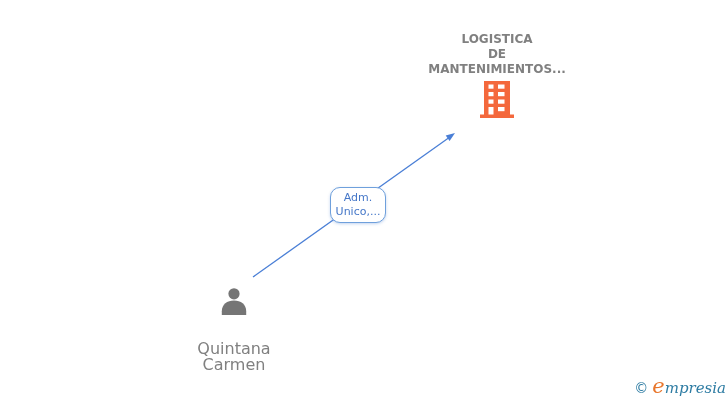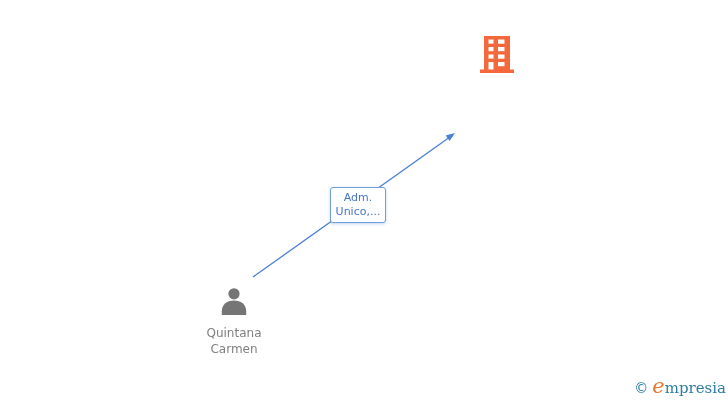--- a/index.html
+++ b/index.html
@@ -34,21 +34,21 @@
   
   .edge-label-box {
     position: absolute;
     left: 330px;
     top: 187px;
     width: 56px;
     height: 36px;
     box-sizing: border-box;
     background: #ffffff;
     border: 1px solid var(--edge-box-border, #6FA0DC);
-    border-radius: 3px;
+    border-radius: 10px;
     box-shadow: 0 1px 3px rgba(120,160,220,0.45);
     z-index: 2;
     display: flex;
     flex-direction: column;
     align-items: center;
     justify-content: center;
     cursor: pointer;
   }
   .edge-label-box span {
     display: block;
@@ -92,22 +92,22 @@
     text-align: center;
     cursor: pointer;
   }
   .person-icon {
     display: inline-block;
     width: 28px;
     height: 28px;
   }
   .person-icon .silhouette { fill: var(--person-icon-gray, #757575); }
   .person-name {
-    margin-top: 6px;
-    font-size: 12px;
+    margin-top: 22px;
+    font-size: 16px;
     line-height: 16px;
     color: var(--node-label-gray, #808080);
   }
   .person-name span { display: block; }
   
   .brand {
     position: absolute;
     right: 2px;
     bottom: 3px;
     z-index: 3;
@@ -124,39 +124,45 @@
   .brand .brand-initial {
     color: var(--brand-orange, #E8762C);
     font-family: "DejaVu Serif", "Liberation Serif", serif;
     font-style: italic;
     font-size: 21px;
     line-height: 20px;
   }
   .brand .brand-rest {
     color: var(--brand-teal, #2E7CA3);
     font-family: "DejaVu Serif", "Liberation Serif", serif;
+    font-style: italic;
     font-size: 15px;
   }
 </style>
 </head>
 <body>
 
 <div class="canvas">
 
   <svg class="edge-layer" width="728" height="400" viewBox="0 0 728 400" xmlns="http://www.w3.org/2000/svg">
     <line class="edge-line" x1="253" y1="277" x2="448.5" y2="138"></line>
     <polygon class="edge-arrowhead" points="455,133 449.6,141.0 445.7,135.5"></polygon>
   </svg>
 
   <div class="edge-label-box">
     <span>Adm.</span>
     <span>Unico,...</span>
   </div>
 
   <div class="company-node">
+    <div class="company-name">
+      <span>LOGISTICA</span>
+      <span>DE</span>
+      <span>MANTENIMIENTOS...</span>
+    </div>
     <svg class="building-icon" viewBox="0 0 34 37" xmlns="http://www.w3.org/2000/svg">
       <rect class="bldg" x="4" y="0" width="26" height="34"></rect>
       <rect class="bldg" x="0" y="33.5" width="34" height="3.5"></rect>
 
       <rect class="window" x="8.5" y="3.5" width="5" height="4.2"></rect>
       <rect class="window" x="8.5" y="11" width="5" height="4.2"></rect>
       <rect class="window" x="8.5" y="18.5" width="5" height="4.2"></rect>
       <rect class="window" x="8.5" y="26" width="5" height="7.5"></rect>
 
       <rect class="window" x="18" y="3.5" width="6.5" height="4.2"></rect>

